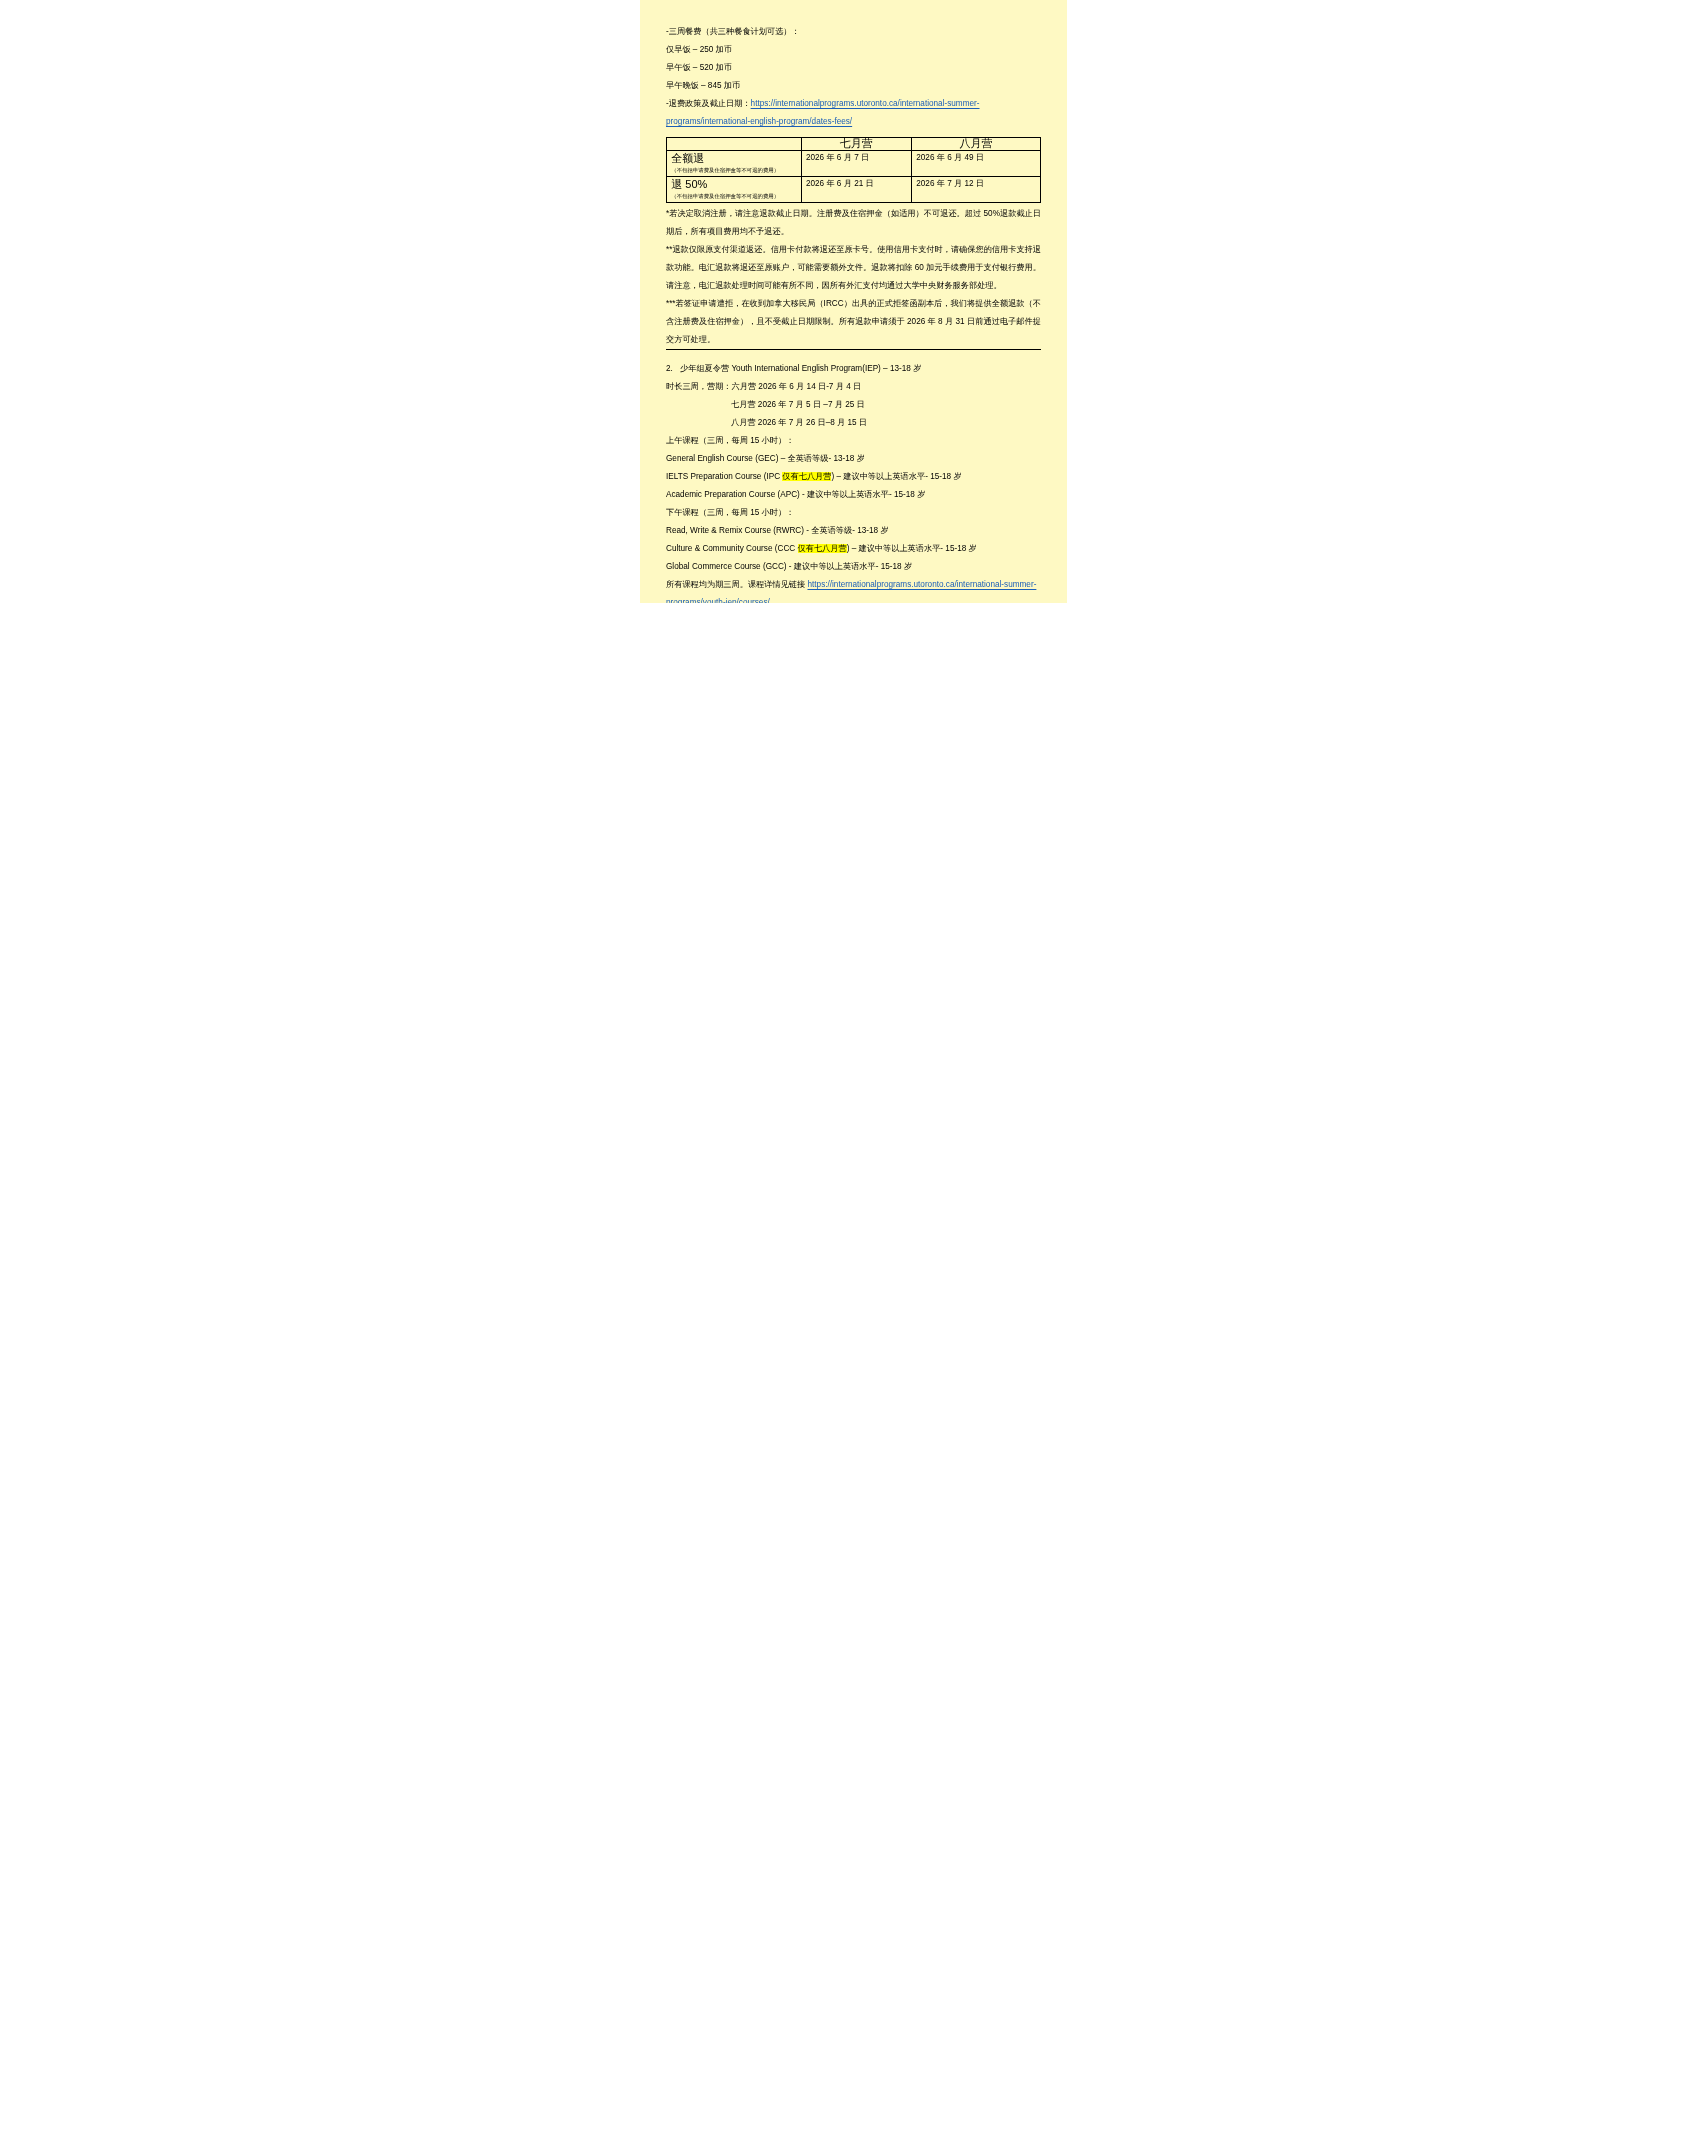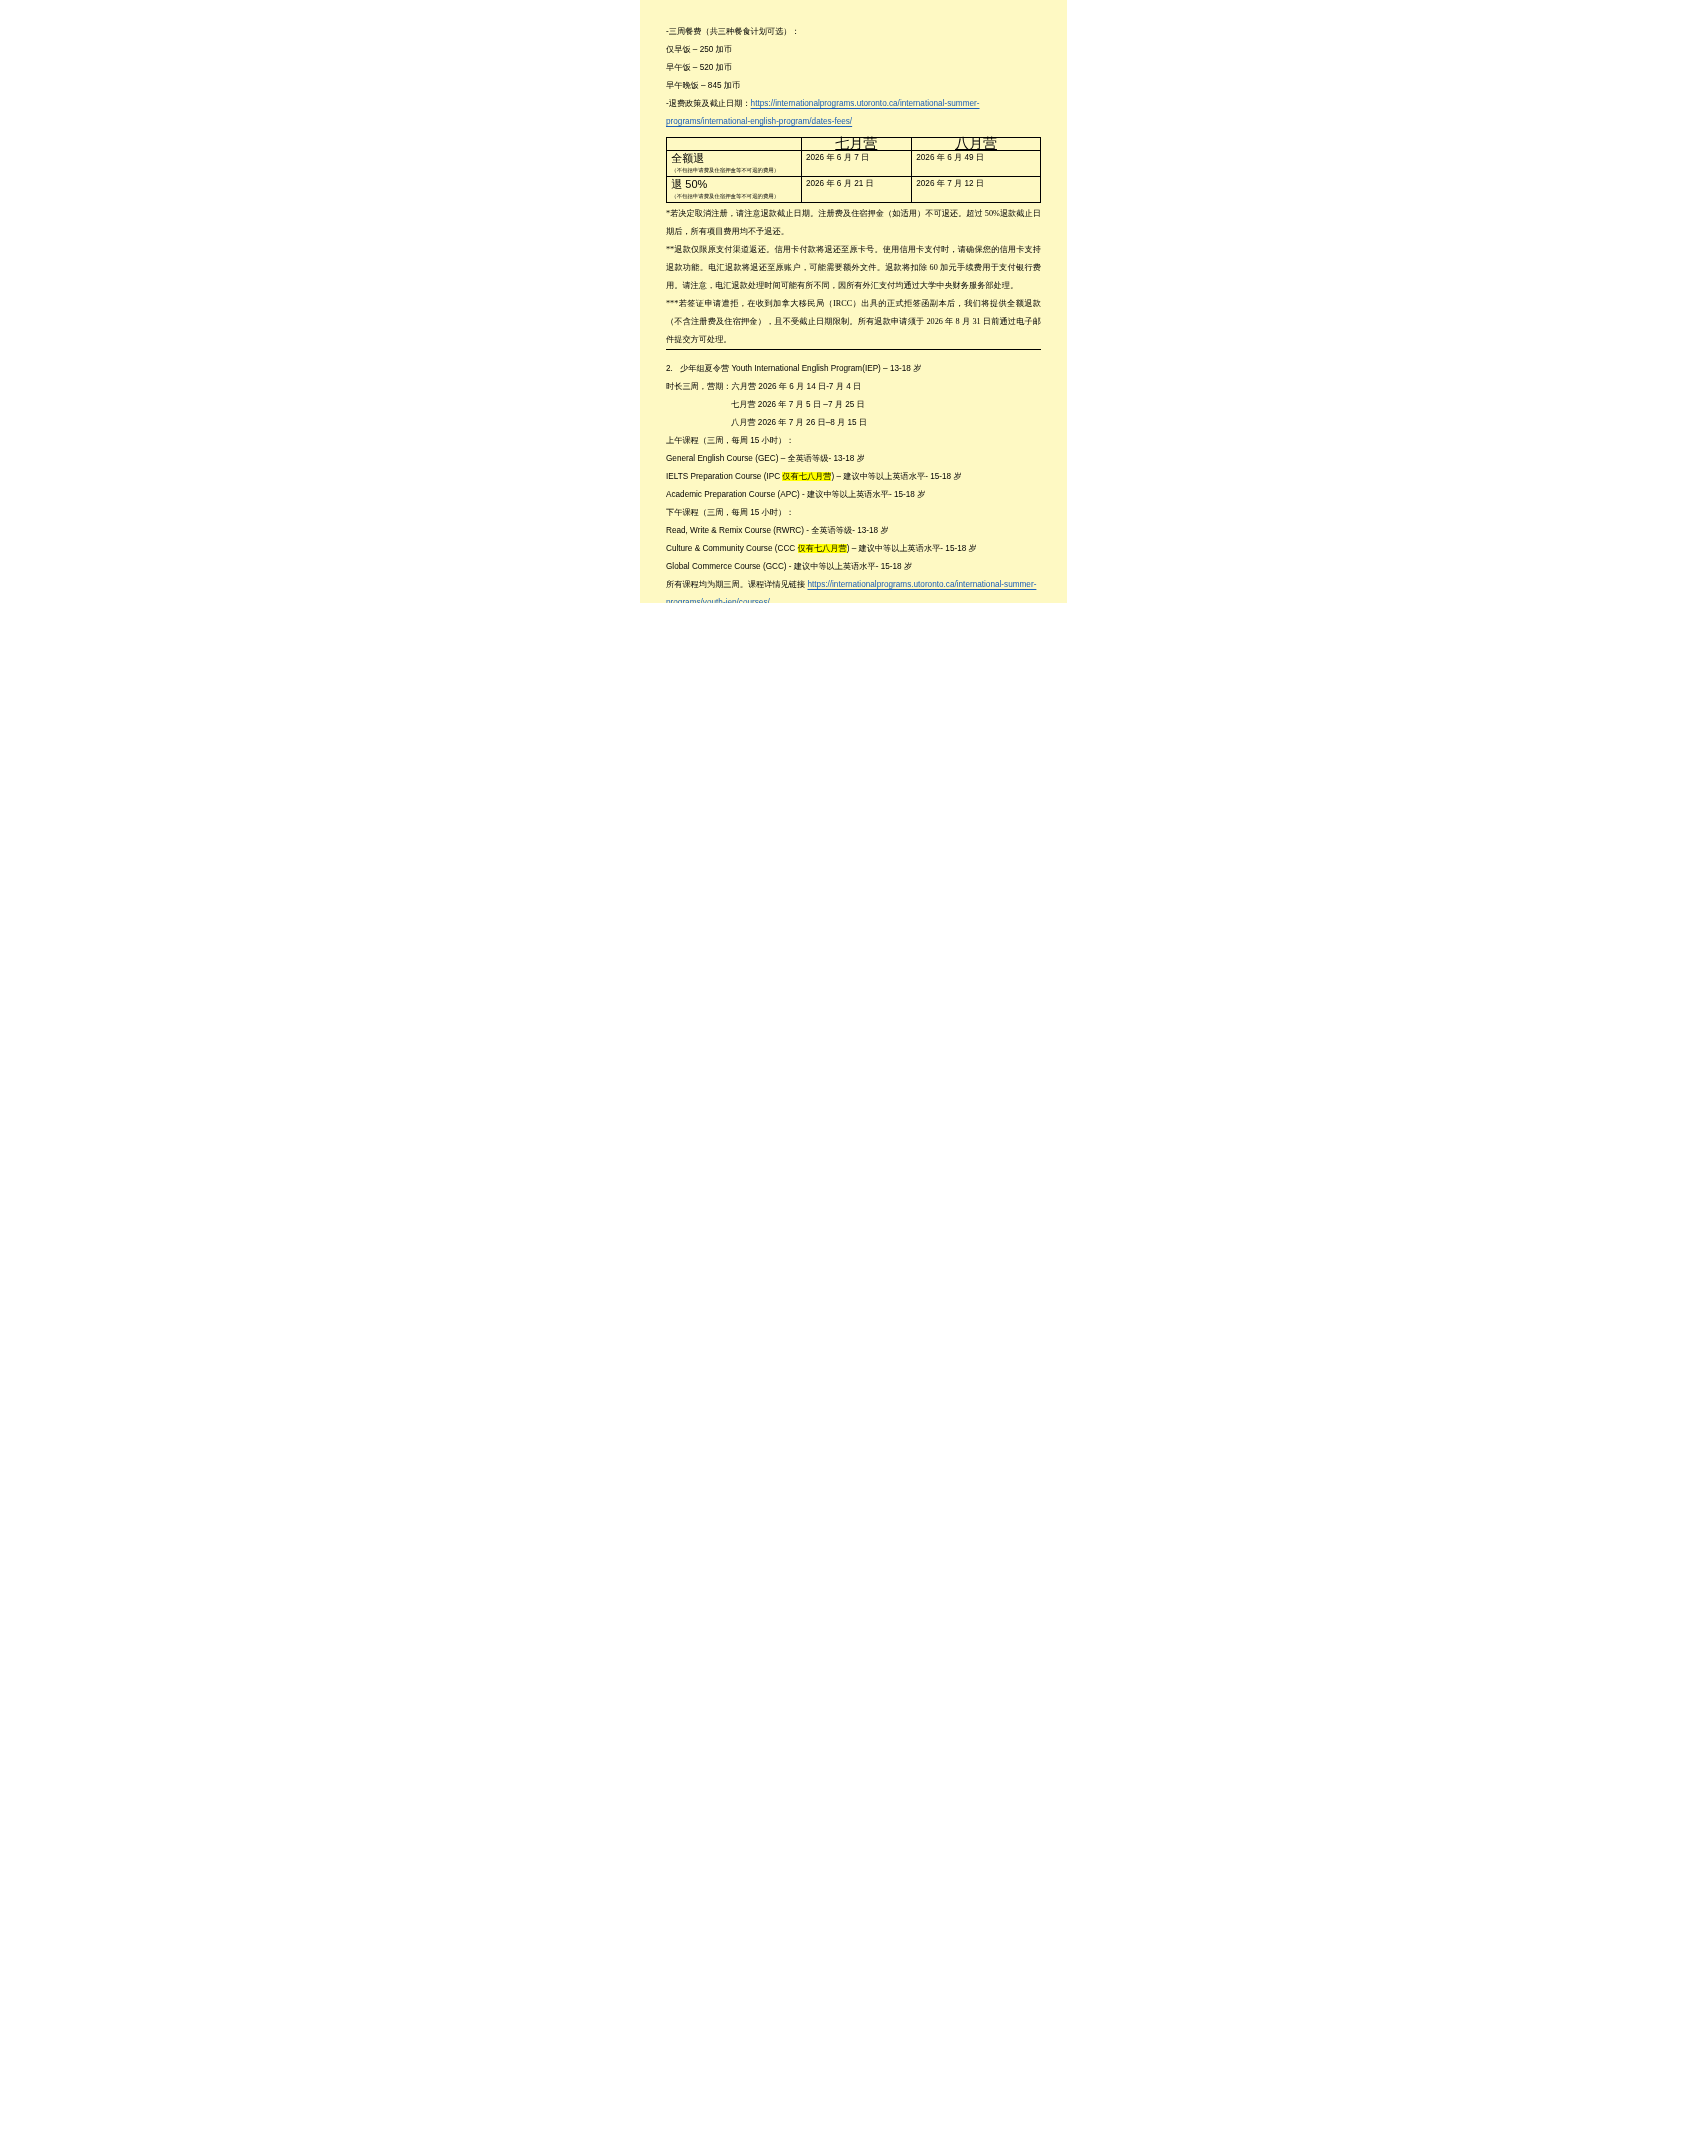--- a/index.html
+++ b/index.html
@@ -10,21 +10,21 @@
     margin: 0 auto;
     background: #fef9c3;
     box-sizing: border-box;
     padding: 23px 26px 13px 26px;
     font-family: "Liberation Sans", "DejaVu Sans", sans-serif;
     font-size: 8.2px;
     line-height: 18px;
     color: #000000;
   }
   p.line { margin: 0; }
-  .justify { text-align: justify; text-justify: inter-ideograph; font-family: Liberation Serif, serif; }
+  .justify { text-align: justify; text-justify: inter-ideograph; }
   .indent { padding-left: 65px; }
   .gap-top { margin-top: 8.6px; }
   a.doclink {
     color: #1A5EB8;
     text-decoration: underline;
     text-decoration-thickness: 0.9px;
     text-underline-offset: 1.7px;
   }
   .hl { background: #FFFF00; }
   .hl:empty { display: none; }
@@ -37,22 +37,21 @@
   table.refund th, table.refund td {
     border: 0.6px solid #000;
     border-top-width: 1.3px;
     border-bottom-width: 1.3px;
   }
   table.refund th {
     font-weight: normal;
     text-align: center;
     padding: 0.4px 0 0.9px 0;
     line-height: 11.2px;
-    font-size: 14px;
-    text-decoration: underline;
+    font-size: 11px;
   }
   table.refund td {
     vertical-align: top;
     padding: 1.7px 4.3px 2.6px 4.3px;
   }
   .cell-label { font-size: 11px; line-height: 10.8px; }
   .cell-note  { font-size: 5.4px; line-height: 6.9px; margin-top: 3px; }
   .date-cell  { font-size: 8.2px; line-height: 10.8px; }
   .rule {
     border-top: 1.3px solid #000;

